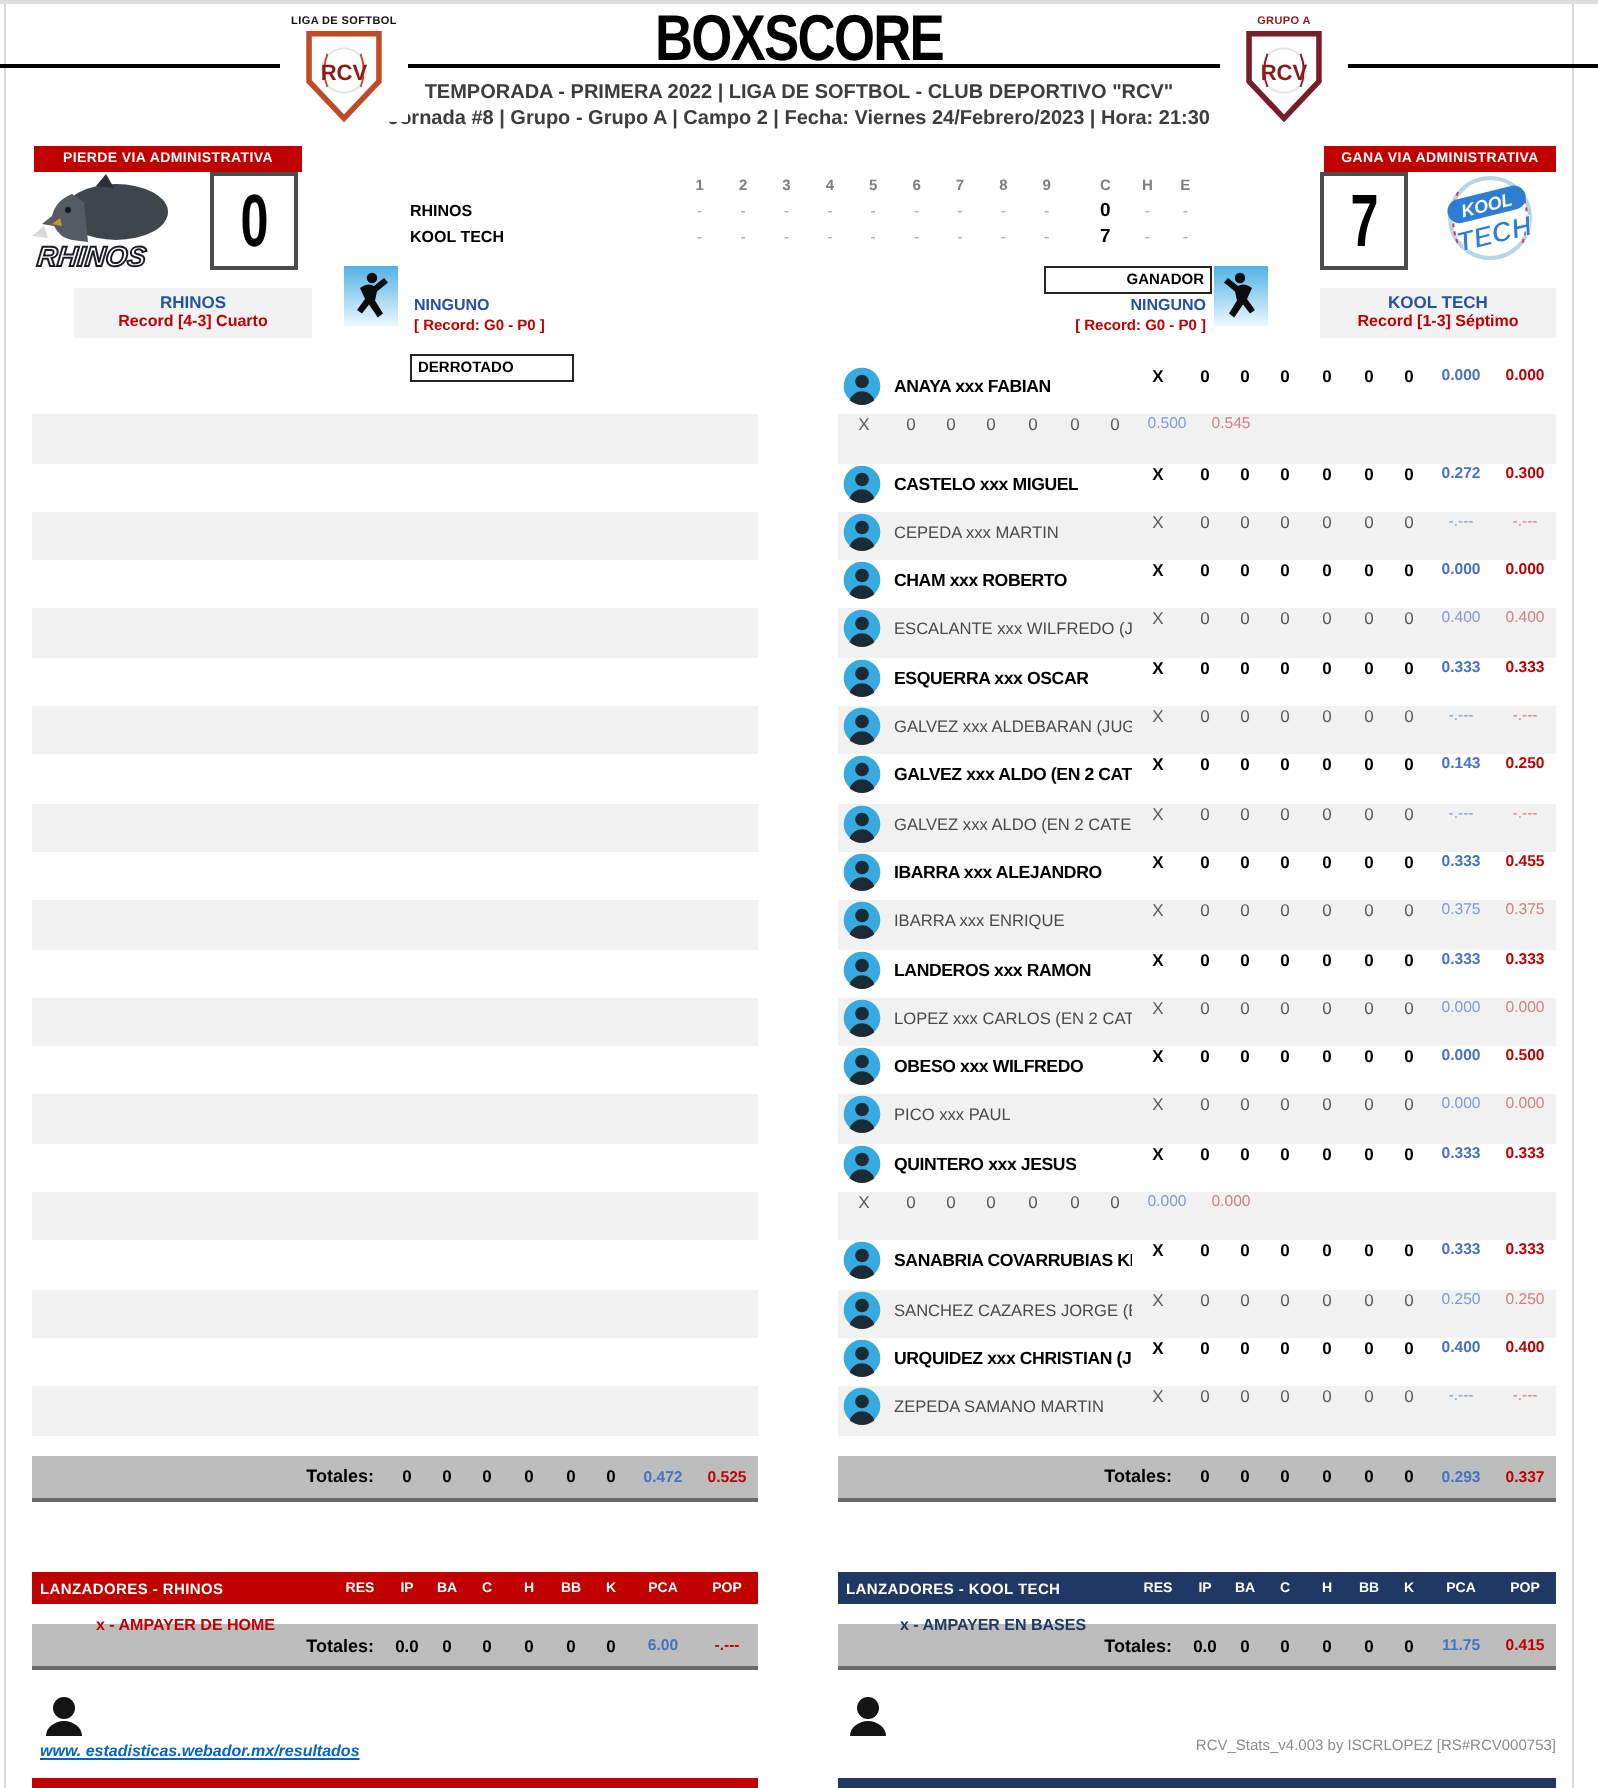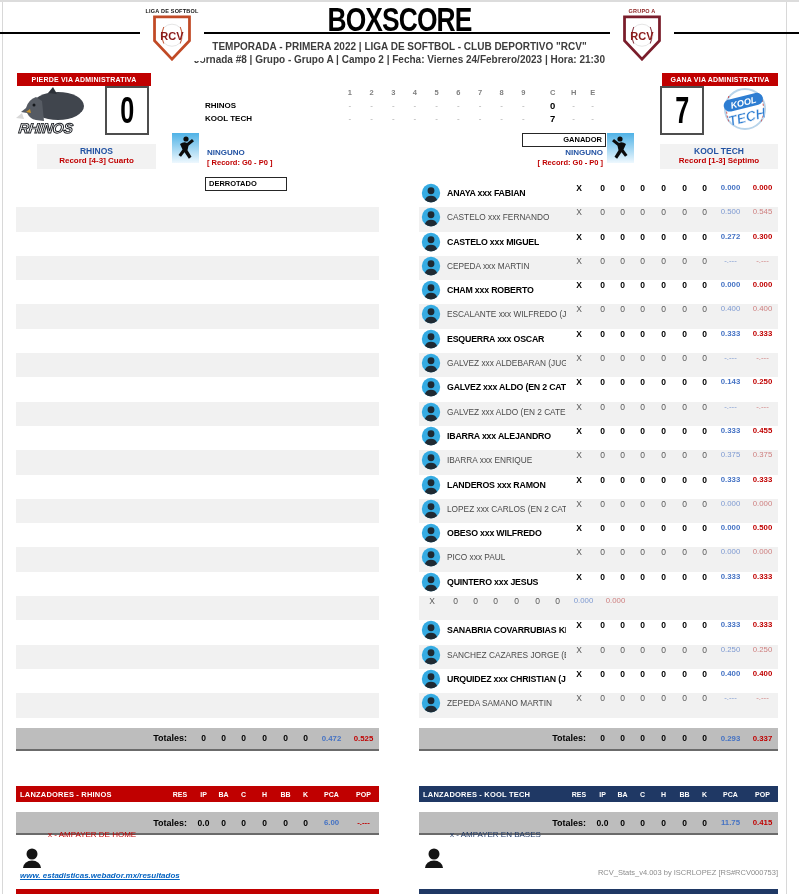--- a/index.html
+++ b/index.html
@@ -93,21 +93,21 @@
   .brow.gray .pje{color:#7e9ad2 !important;}
   .brow.gray .obp{color:#cf8080 !important;}
   .trow{display:flex;align-items:center;height:21px;background:#BDBDBD;margin-top:10px;border-bottom:2px solid #6b6b6b;}
   .trow .t-label{flex:1;text-align:right;font-weight:800;font-size:9px;padding-right:6px;color:#000;}
   .trow .bc{font-weight:800;color:#000;}
 
   
   .ump-icon{position:absolute;width:20px;height:22px;}
   .ump-left{left:22px;top:845px;}
   .ump-right{left:424px;top:845px;}
-  .ump-note{position:absolute;top:828px;font-size:8px;font-weight:normal;}
+  .ump-note{position:absolute;top:806px;font-size:8px;font-weight:bold;}
   .note-home{left:48px;color:#C00000;}
   .note-bases{left:450px;color:#1F3864;}
   .site-link{position:absolute;left:20px;top:869px;font-size:8px;font-weight:bold;font-style:italic;color:#0563C1;text-decoration:underline;}
   .credit{position:absolute;left:419px;top:866px;width:359px;text-align:right;font-size:7.5px;color:#8c8c8c;}
   .bbar{position:absolute;top:887px;height:7px;}
   .bbar-red{left:16px;width:363px;background:#C00000;}
   .bbar-navy{left:419px;width:359px;background:#1F3864;}
 </style>
 </head>
 <body>
@@ -314,30 +314,20 @@
           <span class="bc c-s">0</span>
           <span class="bc c-s2">0</span>
           <span class="bc c-s">0</span>
           <span class="bc c-s">0</span>
           <span class="bc c-s">0</span>
           <span class="bc c-s2">0</span>
           <span class="bc c-pje pje">0.000</span>
           <span class="bc c-obp obp">0.000</span>
         </div>
         <div class="brow gray">
-          <span class="bname-wrap">
-            <span class="avatar">
-              <svg viewBox="0 0 24 24" width="20" height="20">
-                <circle cx="12" cy="12" r="11" fill="#35ABE2"></circle>
-                <circle cx="12" cy="9.3" r="4.1" fill="#1E2A33"></circle>
-                <path d="M4.6 20.5 a7.8 7.8 0 0 1 14.8 0 a11 11 0 0 1 -14.8 0 z" fill="#1E2A33"></path>
-              </svg>
-            </span>
-            <span class="bname">CASTELO xxx FERNANDO</span>
-          </span>
           <span class="bc c-pos">X</span>
           <span class="bc c-s">0</span>
           <span class="bc c-s2">0</span>
           <span class="bc c-s">0</span>
           <span class="bc c-s">0</span>
           <span class="bc c-s">0</span>
           <span class="bc c-s2">0</span>
           <span class="bc c-pje pje">0.500</span>
           <span class="bc c-obp obp">0.545</span>
         </div>

